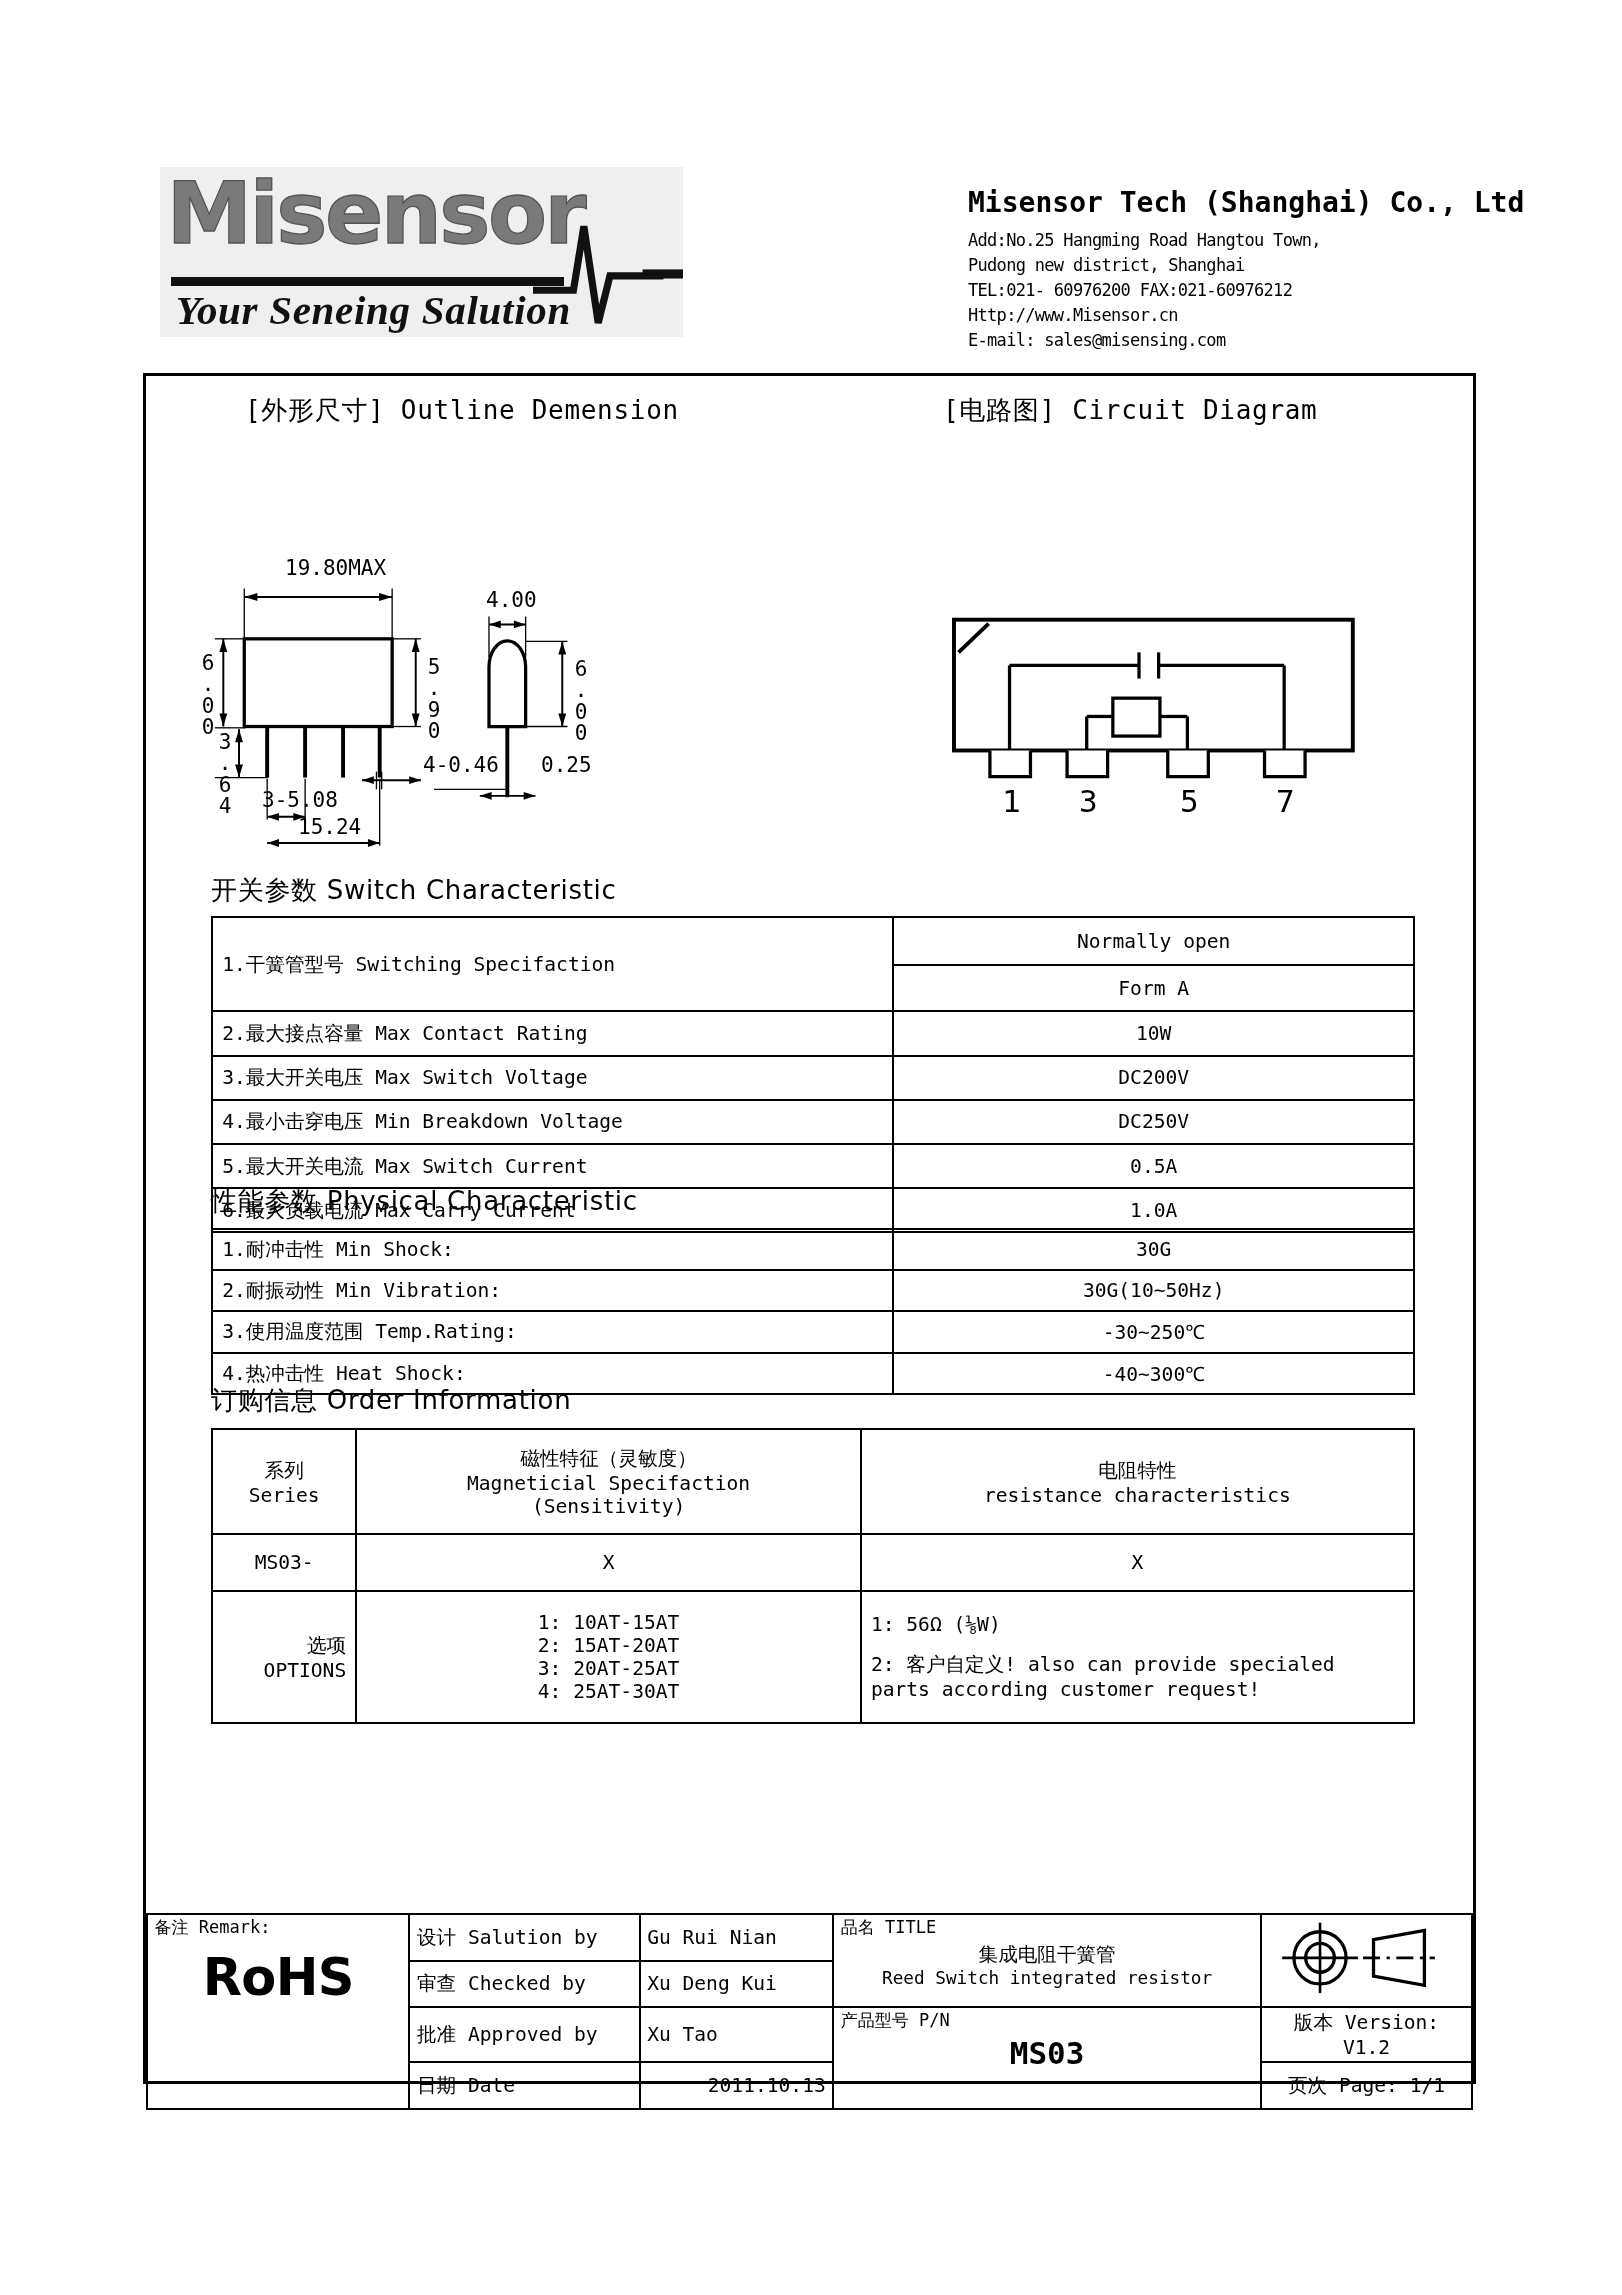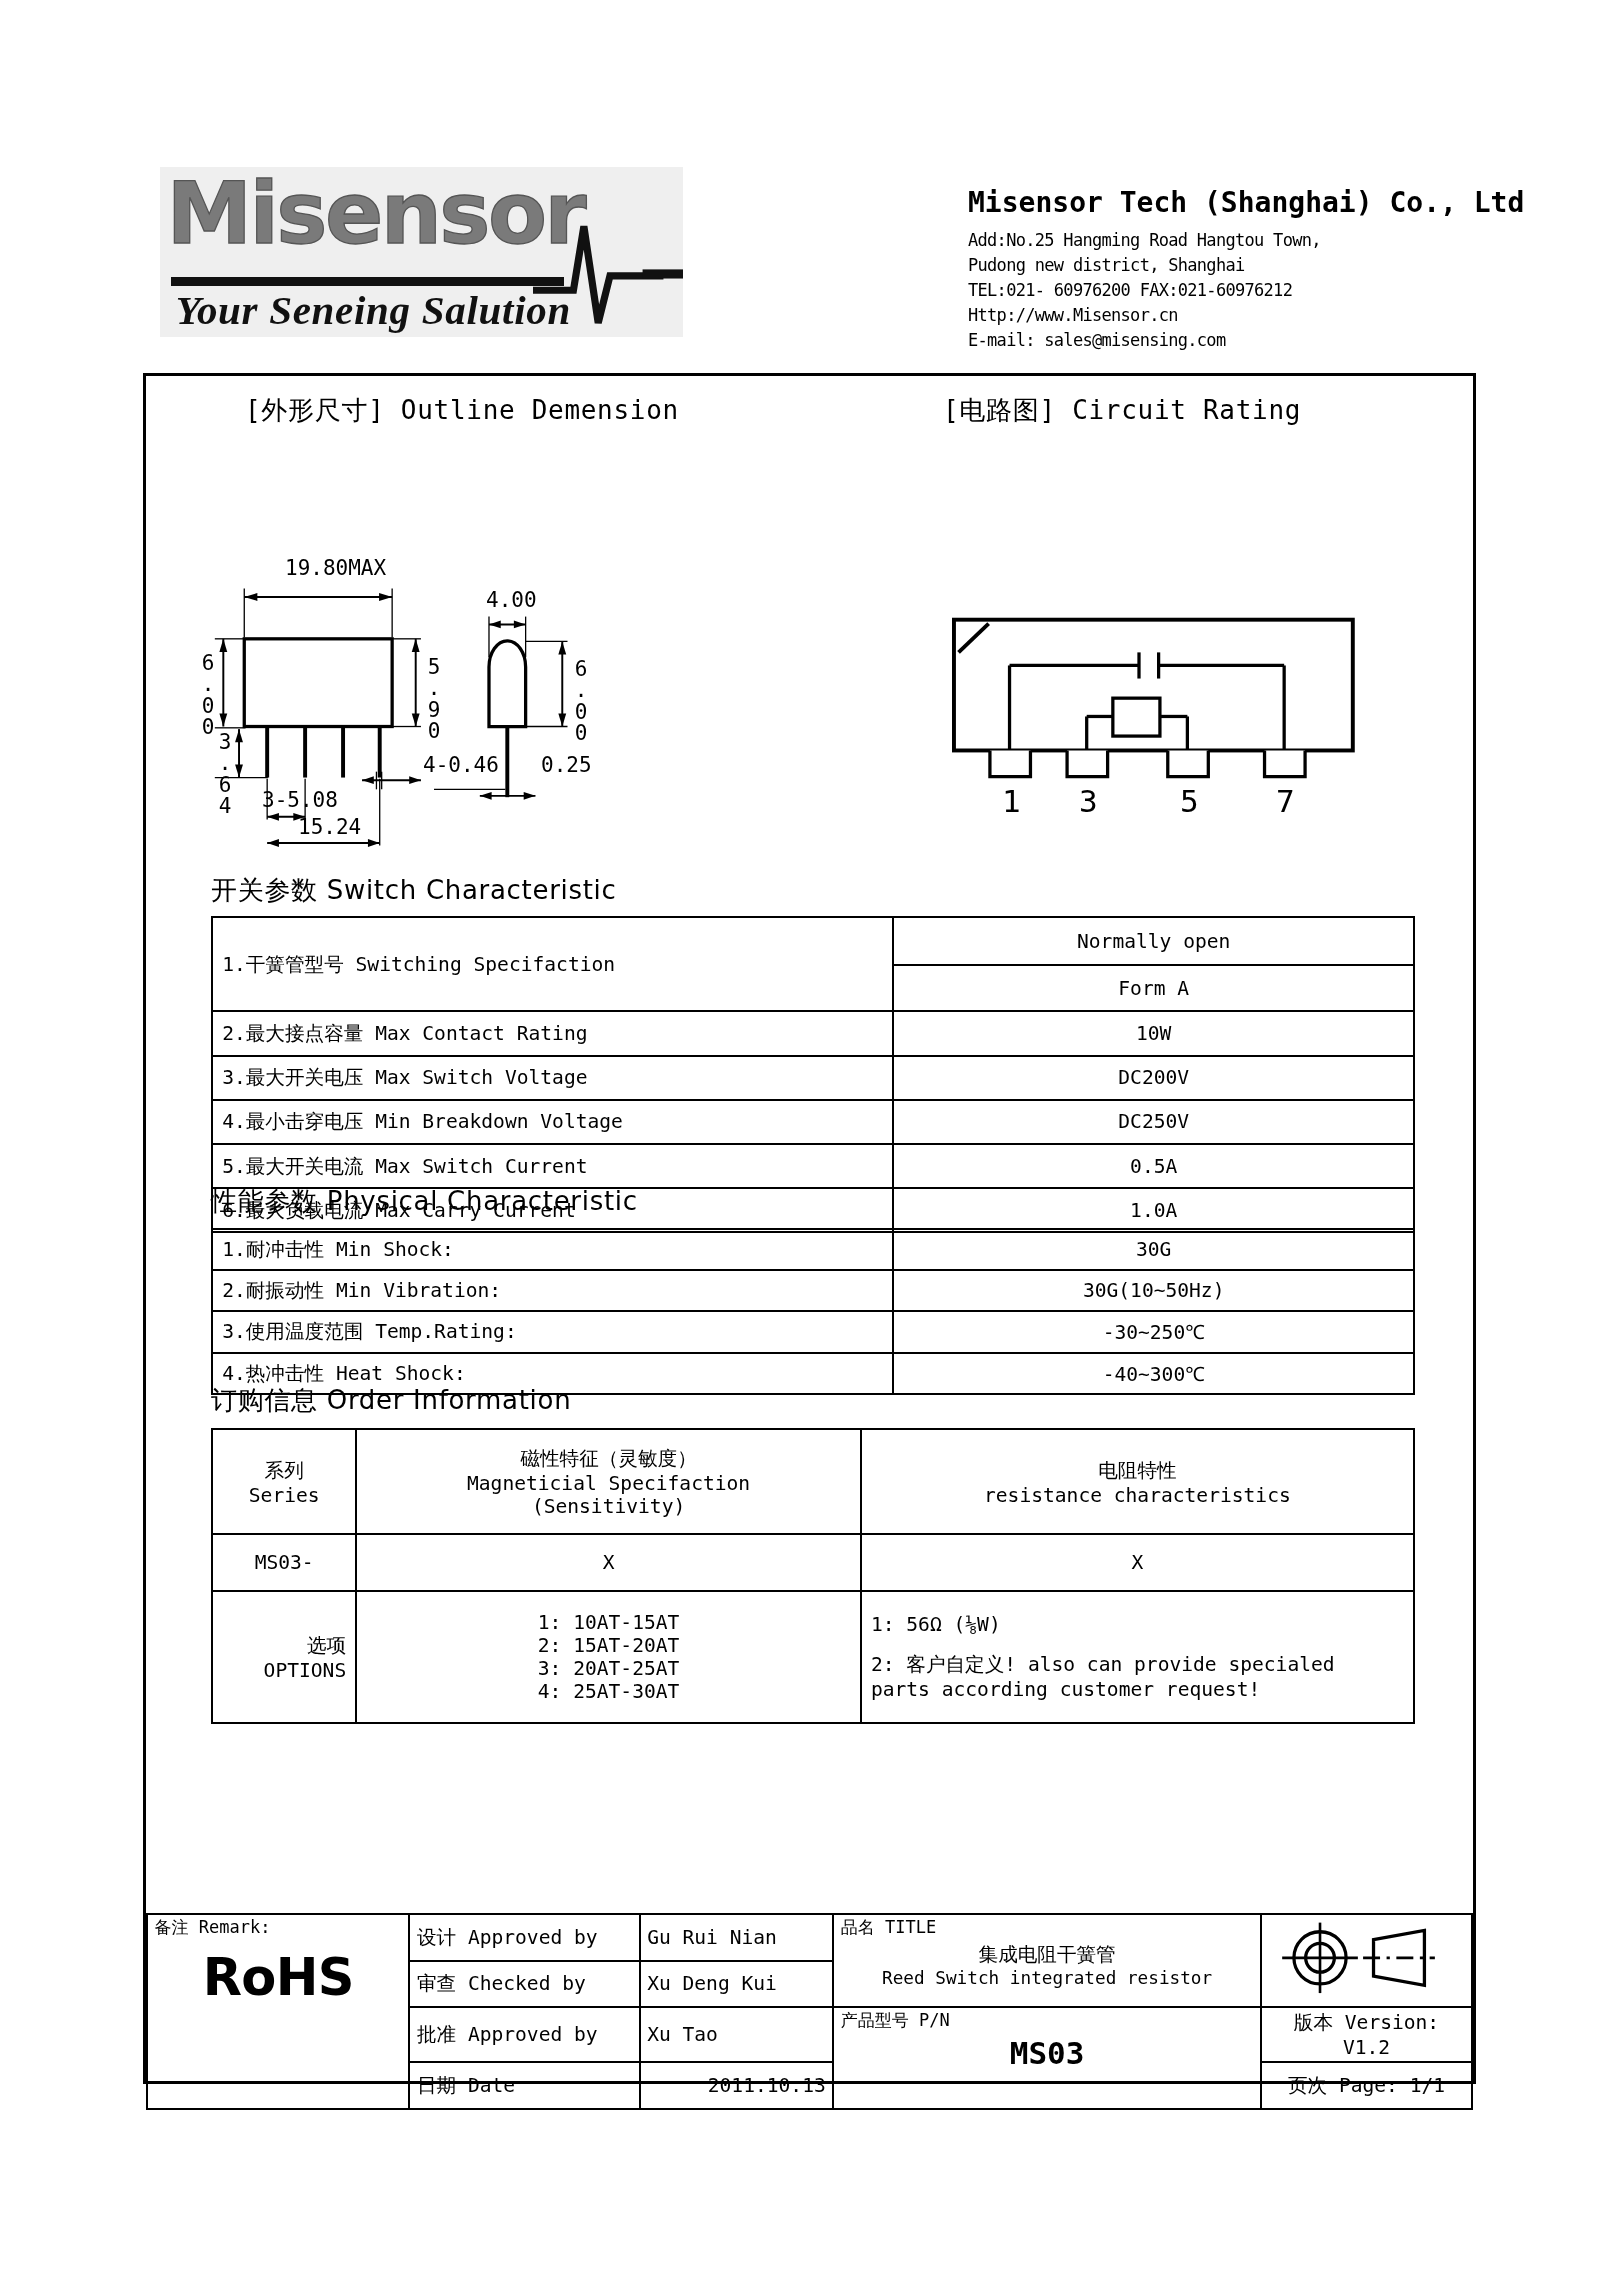--- a/index.html
+++ b/index.html
@@ -119,21 +119,21 @@
     <div class="cline">Pudong new district, Shanghai</div>
     <div class="cline">TEL:021- 60976200  FAX:021-60976212</div>
     <div class="cline">Http://www.Misensor.cn</div>
     <div class="cline">E-mail: sales@misensing.com</div>
   </div>
 </div>
 
 <div class="abs" id="frame">
 
   <div class="abs sec-title" style="left:99px;top:17px;">[外形尺寸] Outline Demension</div>
-  <div class="abs sec-title" style="left:797px;top:17px;">[电路图] Circuit Rating</div>
+  <div class="abs sec-title" style="left:797px;top:17px;">[电路图] Circuit Diagram</div>
 
   <div class="abs" style="left:0px;top:183px;width:720px;height:294px;">
 
     <div class="abs dimtext" style="left:139px;top:-2.6px;">19.80MAX</div>
     <svg class="abs" style="left:0;top:0;" width="720" height="301" viewBox="0 0 1100 460">
 
       <line x1="150" y1="58" x2="376" y2="58" stroke="#000" stroke-width="3"></line>
       <polygon points="150,58 170,52 170,64" fill="#000"></polygon>
       <polygon points="376,58 356,52 356,64" fill="#000"></polygon>
       <line x1="150" y1="45" x2="150" y2="120" stroke="#000" stroke-width="2"></line>
@@ -347,21 +347,21 @@
     </table>
 
   <div id="titleblock">
     <table>
       <tbody>
           <tr>
         <td rowspan="4" style="width:256px;vertical-align:top;">
           <div class="small">备注 Remark:</div>
           <div class="rohs" style="margin-top:9.2px;">RoHS</div>
         </td>
-        <td style="width:226px;height:42px;">设计 Approved by</td>
+        <td style="width:226px;height:42px;">设计 Salution by</td>
         <td style="width:184px;">Gu Rui Nian</td>
         <td rowspan="2" style="width:440px;vertical-align:top;">
           <div class="small">品名 TITLE</div>
           <div style="text-align:center;margin-top:1.3px;">集成电阻干簧管</div>
           <div style="text-align:center;font-size:17.7px;">Reed Switch integrated resistor</div>
         </td>
         <td rowspan="2" style="text-align:center;">
           <svg width="196" height="77" viewBox="0 0 300 118">
             <circle cx="78" cy="58" r="40" fill="none" stroke="#000" stroke-width="5"></circle>
             <circle cx="78" cy="58" r="22" fill="none" stroke="#000" stroke-width="5"></circle>

